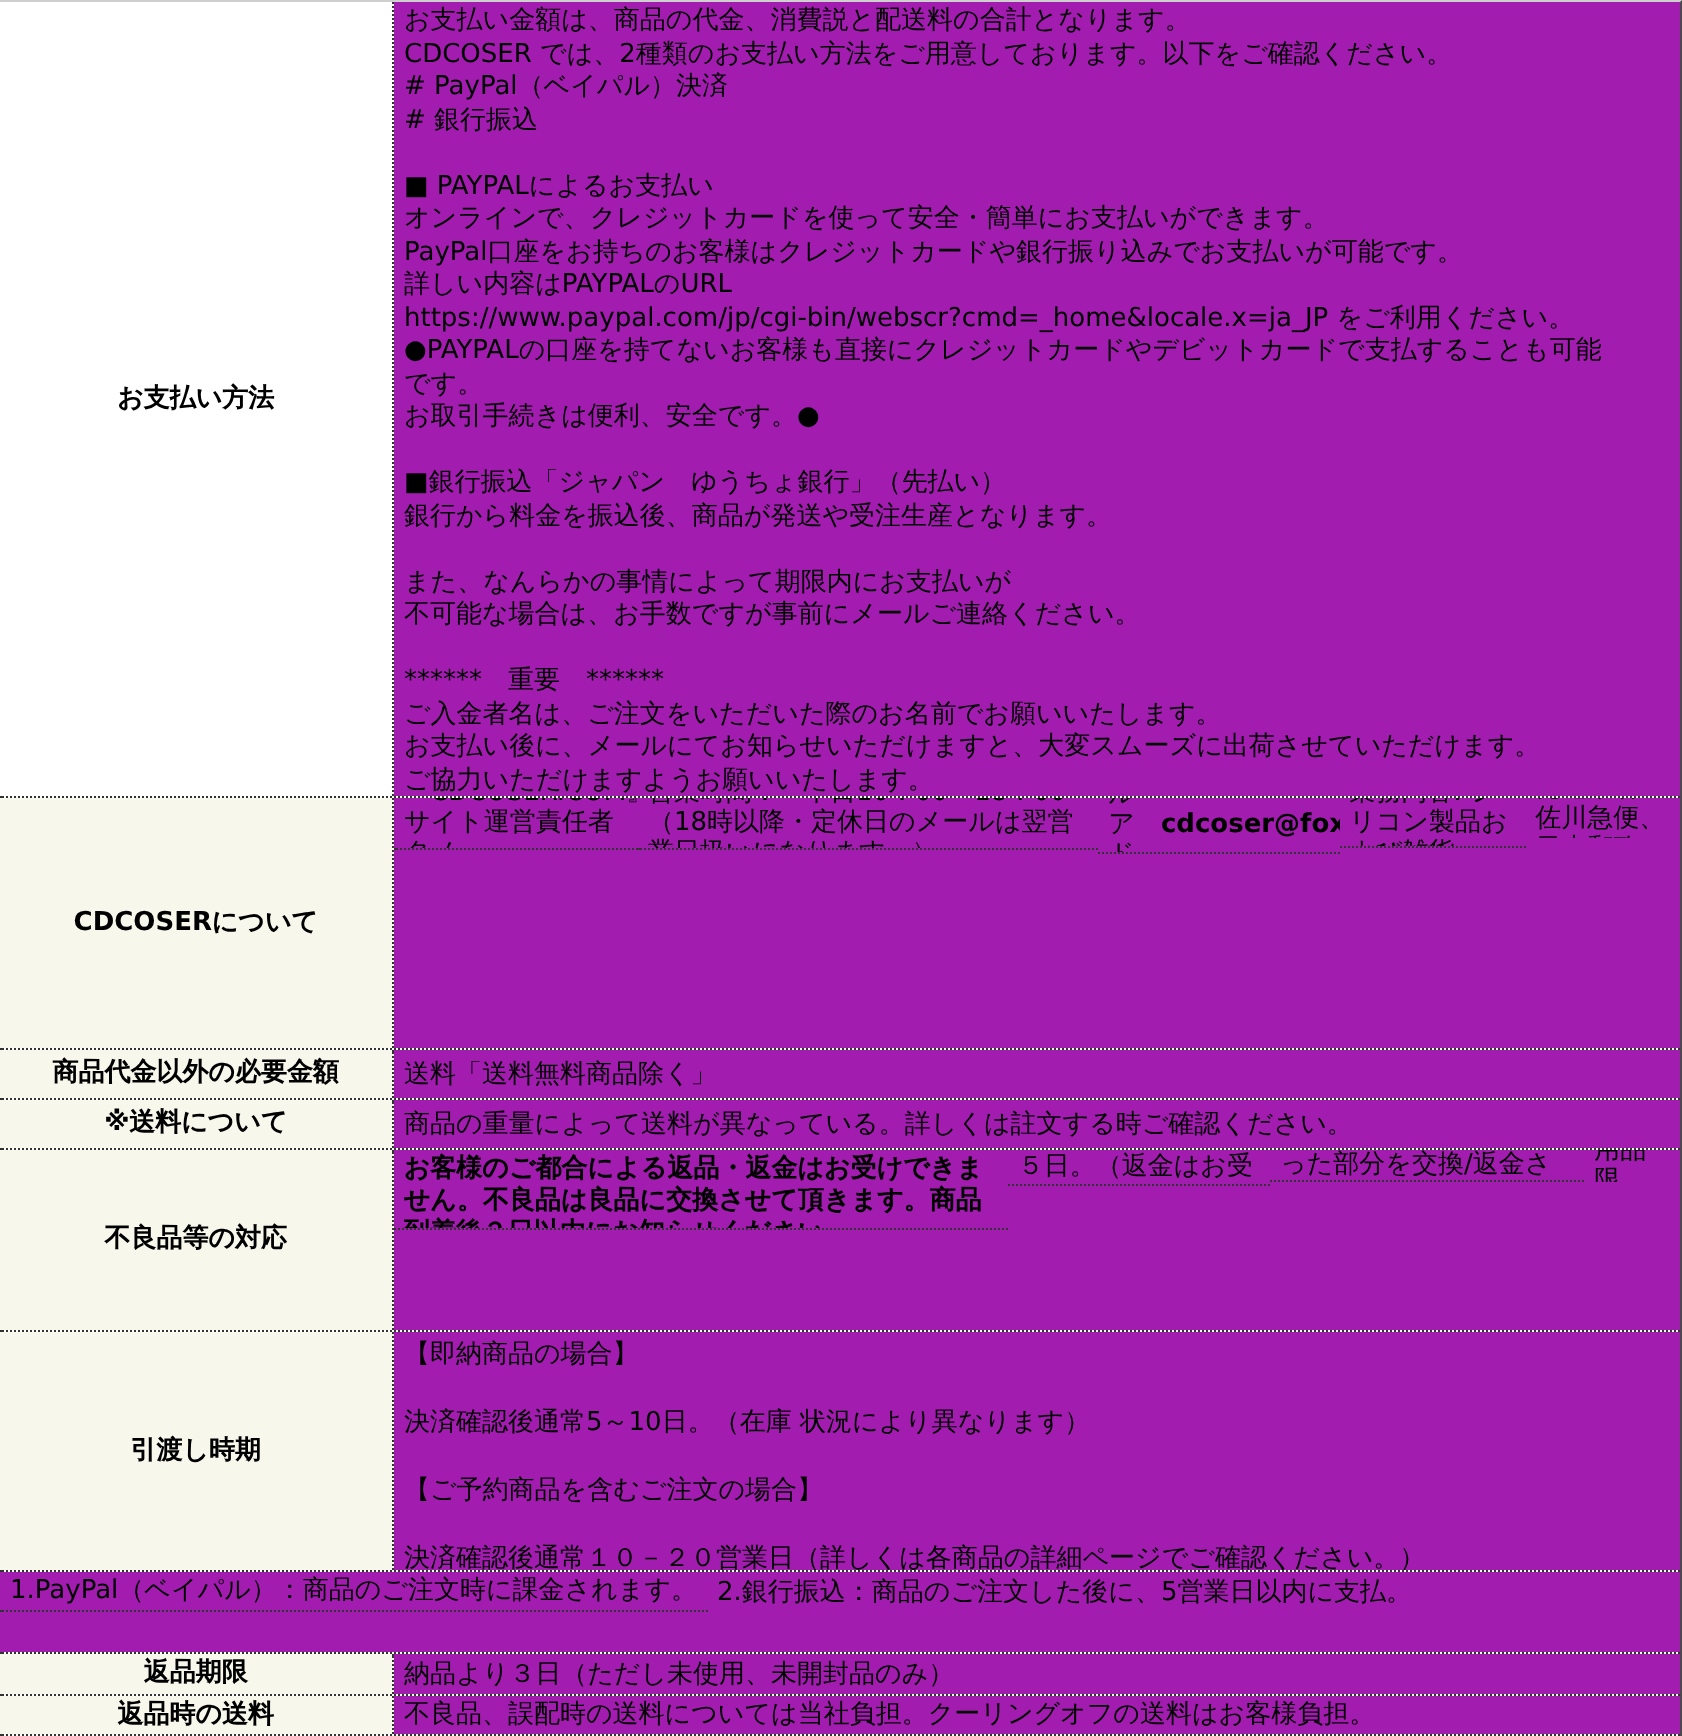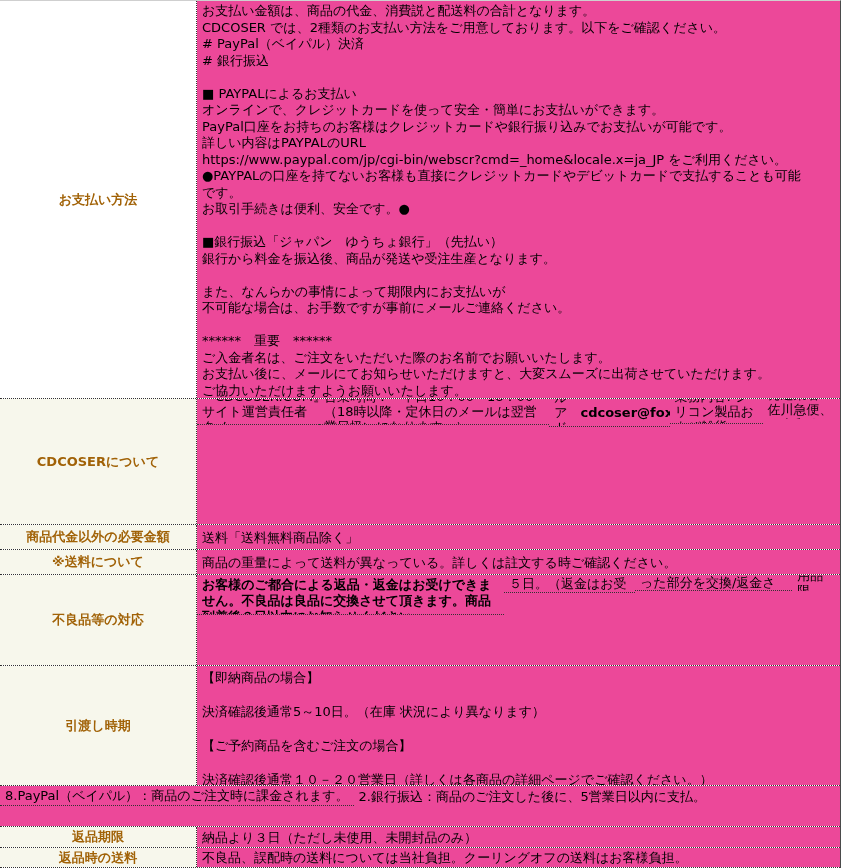--- a/index.html
+++ b/index.html
@@ -27,26 +27,26 @@
   .label-cell {
     width: 197px;
     min-width: 197px;
     border-right: 1px dotted var(--border-dotted, #333);
     background: var(--label-bg, #f7f7ec);
     display: flex;
     align-items: center;
     justify-content: center;
     text-align: center;
     font-weight: bold;
-    color: #a16207;
+    color: #000000;
     padding: 0 17px;
     line-height: 16px;
   }
   .row-payment .label-cell { background: #ffffff; }
-  .content-cell { flex: 1; background: #ec4899; overflow: hidden; }
+  .content-cell { flex: 1; background: #a21caf; overflow: hidden; }
   .text-block {
     white-space: pre-wrap;
     line-height: 16.5px;
     padding: 2px 5px 0 5px;
     overflow: hidden;
   }
   .text-block.loose { line-height: 17px; padding-top: 3px; }
   .stack { display: flex; flex-direction: row; height: 100%; }
   .sub {
     border-bottom: 1px dotted var(--border-dotted, #333);
@@ -146,21 +146,21 @@
 
 【ご予約商品を含むご注文の場合】
 
 決済確認後通常１０－２０営業日（詳しくは各商品の詳細ページでご確認ください。）</div>
     </div>
   </div>
 
   <div class="row" style="height:41px">
     <div class="content-cell">
       <div class="stack">
-        <div class="sub" style="height:20px">8.PayPal（ベイパル）：商品のご注文時に課金されます。</div>
+        <div class="sub" style="height:20px">1.PayPal（ベイパル）：商品のご注文時に課金されます。</div>
         <div class="sub" style="height:20px">2.銀行振込：商品のご注文した後に、5営業日以内に支払。</div>
       </div>
     </div>
   </div>
 
   <div class="row" style="height:21px">
     <div class="label-cell">返品期限</div>
     <div class="content-cell">
       <div class="sub" style="height:20px;border-bottom:none">納品より３日（ただし未使用、未開封品のみ）</div>
     </div>

